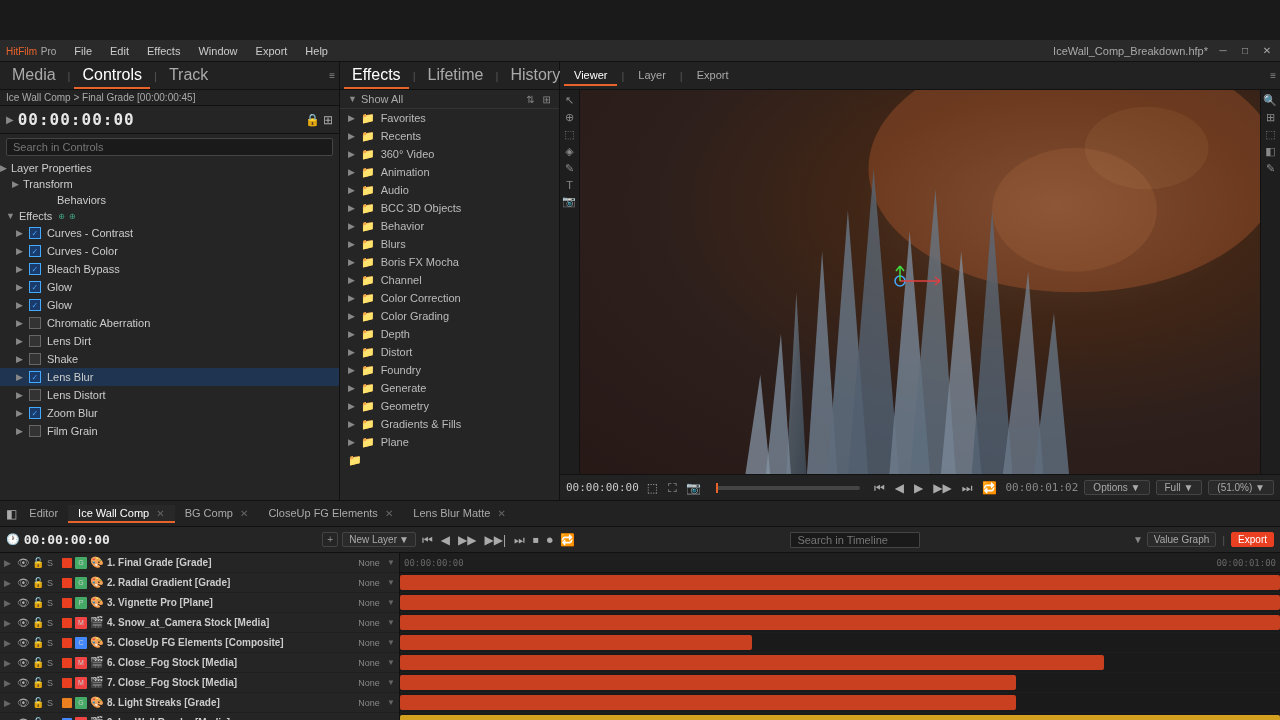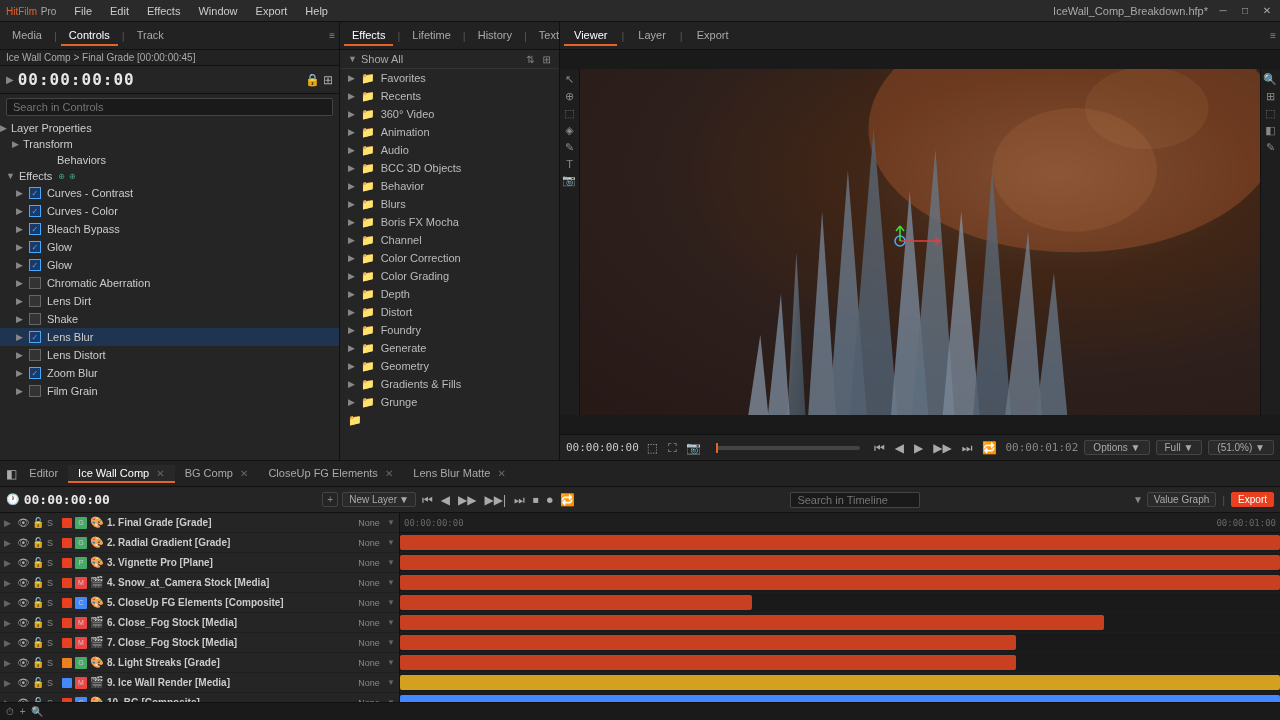--- a/index.html
+++ b/index.html
@@ -1,35 +1,35 @@
 <!DOCTYPE html>
 <html><head>
   <meta charset="utf-8">
   <style>
     * { margin: 0; padding: 0; box-sizing: border-box; }
     body { width: 1280px; height: 720px; background: #1a1a1a; color: #ccc; font-family: 'Segoe UI', Arial, sans-serif; font-size: 11px; overflow: hidden; }
 
     
-    #menu-bar { display: flex; align-items: center; background: #2a2a2a; height: 22px; padding: 0 6px; gap: 2px; border-bottom: 1px solid #111; }
+    #menu-bar { display: flex; align-items: center; background: #2a2a2a; height: 22px; padding: 0 6px; gap: 2px; border-bottom: 1px solid #111; margin-top: 40px; }
     #menu-bar .logo { color: #e8632a; font-weight: bold; font-size: 13px; margin-right: 8px; }
     #menu-bar .logo span { color: #aaa; font-size: 10px; font-weight: normal; }
     .menu-item { color: #ccc; padding: 2px 8px; cursor: pointer; font-size: 11px; }
     .title-bar-right { margin-left: auto; color: #aaa; font-size: 11px; display: flex; align-items: center; gap: 8px; }
     .win-btn { width: 14px; height: 14px; display: inline-flex; align-items: center; justify-content: center; cursor: pointer; color: #aaa; font-size: 10px; }
 
     
     #app { display: flex; flex-direction: column; height: calc(720px - 22px); }
     #top-area { display: flex; flex: 1; overflow: hidden; }
 
     
     #left-panel { width: 340px; background: #252525; border-right: 1px solid #111; display: flex; flex-direction: column; flex-shrink: 0; }
 
     
     .panel-tabs { display: flex; align-items: center; background: #222; height: 28px; border-bottom: 1px solid #111; padding: 0 4px; gap: 2px; }
-    .panel-tab { padding: 3px 8px; color: #aaa; cursor: pointer; font-size: 11px; border-bottom: 2px solid transparent; }
+    .panel-tab { padding: 3px 8px; color: #aaa; cursor: pointer; font-size: 16px; border-bottom: 2px solid transparent; }
     .panel-tab.active { color: #fff; border-bottom: 2px solid #e8632a; }
     .panel-tab-sep { color: #555; margin: 0 2px; }
     .panel-tab-icon { color: #888; margin-left: auto; cursor: pointer; font-size: 10px; }
 
     
     #controls-panel { flex: 1; overflow-y: auto; overflow-x: hidden; }
     .timecode-row { display: flex; align-items: center; padding: 4px 6px; background: #252525; border-bottom: 1px solid #111; gap: 4px; }
     .timecode { font-family: monospace; font-size: 16px; color: #e8e8e8; font-weight: bold; letter-spacing: 1px; }
     .transport-icons { display: flex; gap: 3px; margin-left: auto; }
     .t-icon { color: #aaa; cursor: pointer; font-size: 12px; }
@@ -51,21 +51,21 @@
     .effects-search { padding: 4px 6px; }
     .show-all-row { display: flex; align-items: center; padding: 3px 8px; gap: 4px; color: #aaa; font-size: 11px; border-bottom: 1px solid #333; }
     .show-all-arrow { color: #888; font-size: 9px; }
     .effects-list { flex: 1; overflow-y: auto; }
     .effects-category { display: flex; align-items: center; padding: 2px 8px; gap: 6px; cursor: pointer; color: #bbb; font-size: 11px; height: 18px; }
     .effects-category .cat-arrow { color: #888; font-size: 9px; }
     .effects-category .cat-folder { color: #e8a84a; font-size: 11px; }
     .effects-count { padding: 4px 8px; color: #888; font-size: 10px; border-top: 1px solid #333; }
 
     
-    #viewer-area { flex: 1; display: flex; flex-direction: column; background: #1a1a1a; gap: 19px; }
+    #viewer-area { flex: 1; display: flex; flex-direction: column; background: #1a1a1a; }
     .viewer-tabs { display: flex; align-items: center; background: #222; height: 28px; border-bottom: 1px solid #111; padding: 0 4px; gap: 2px; }
     .viewer-tab { padding: 3px 10px; color: #aaa; cursor: pointer; font-size: 11px; border-bottom: 2px solid transparent; }
     .viewer-tab.active { color: #fff; border-bottom: 2px solid #e8632a; }
     #viewer-canvas { flex: 1; background: #000; position: relative; overflow: hidden; display: flex; align-items: center; justify-content: center; }
     .ice-visual { width: 100%; height: 100%; position: relative; overflow: hidden; }
     .ice-bg { position: absolute; inset: 0; background: radial-gradient(ellipse at 70% 30%, #8a7060 0%, #4a3020 30%, #1a2030 60%, #0a1020 100%); }
 
     
     #timeline-area { height: 260px; background: #1e1e1e; border-top: 1px solid #111; display: flex; flex-direction: column; }
     .timeline-tabs { display: flex; align-items: center; background: #222; height: 26px; border-bottom: 1px solid #111; padding: 0 4px; }
@@ -369,21 +369,21 @@
           <span>Geometry</span>
         </div>
         <div class="effects-category">
           <span class="cat-arrow">▶</span>
           <span class="cat-folder">📁</span>
           <span>Gradients &amp; Fills</span>
         </div>
         <div class="effects-category">
           <span class="cat-arrow">▶</span>
           <span class="cat-folder">📁</span>
-          <span>Grunge</span>
+          <span>Plane</span>
         </div>
         <div class="effects-category">
 
           <span class="cat-folder">📁</span>
 
         </div>
 
       </div>
     </div>
 

